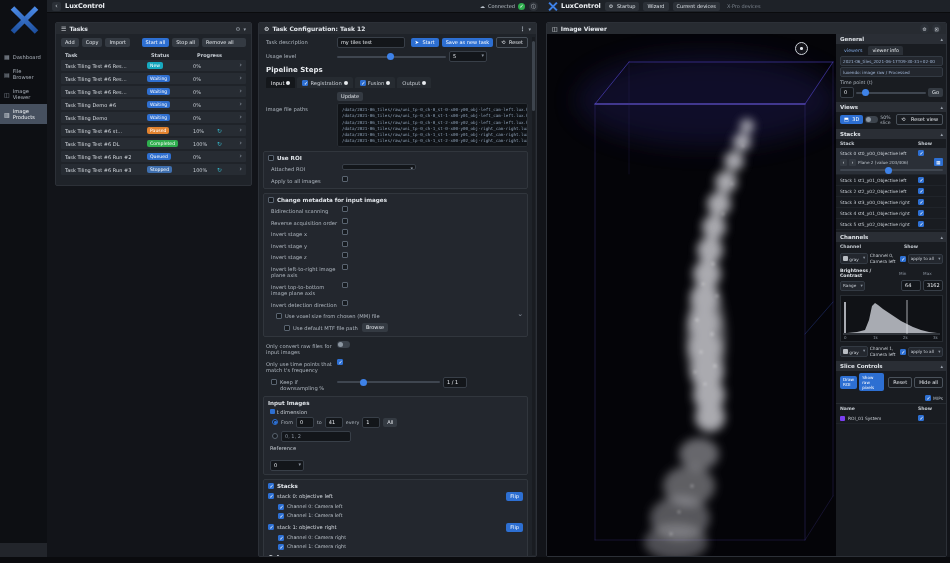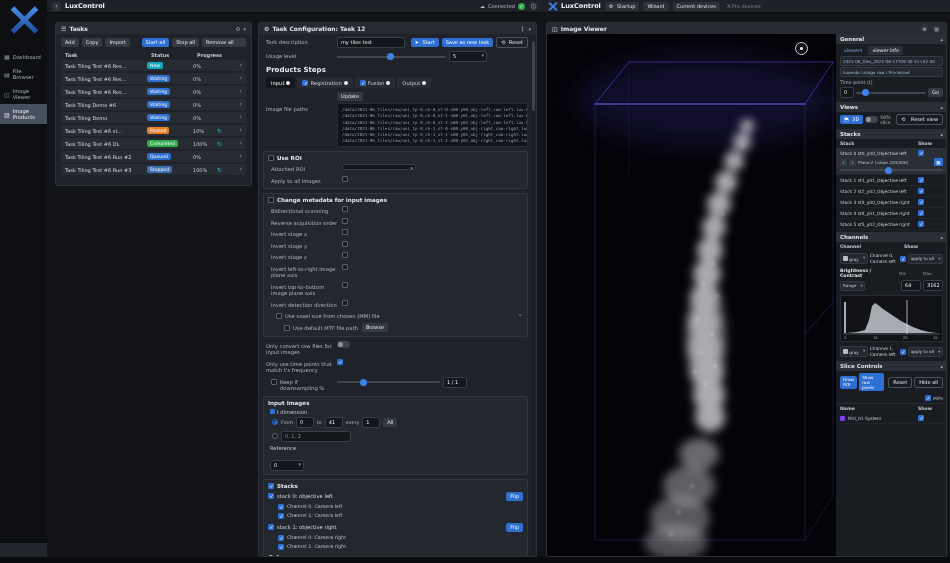--- a/index.html
+++ b/index.html
@@ -280,21 +280,21 @@
     <div class="crow">
       <span class="lbl">Usage level</span>
       <span class="ctl" style="max-width:150px;">
         <span class="slider">
             <span class="thumb" style="left:46%" style2="left:46%"></span>
           </span>
         <span class="inp sel" style="width:38px;">5</span>
       </span>
     </div>
 
-    <div class="sect">Products Steps</div>
+    <div class="sect">Pipeline Steps</div>
     <div class="tabs">
       <span class="tab active">
         <span>Input</span>
           <span class="dot"></span>
       </span>
       <span class="tab">
         <span class="cb on"></span>
         <span>Registration</span>
           <span class="dot"></span>
       </span>

